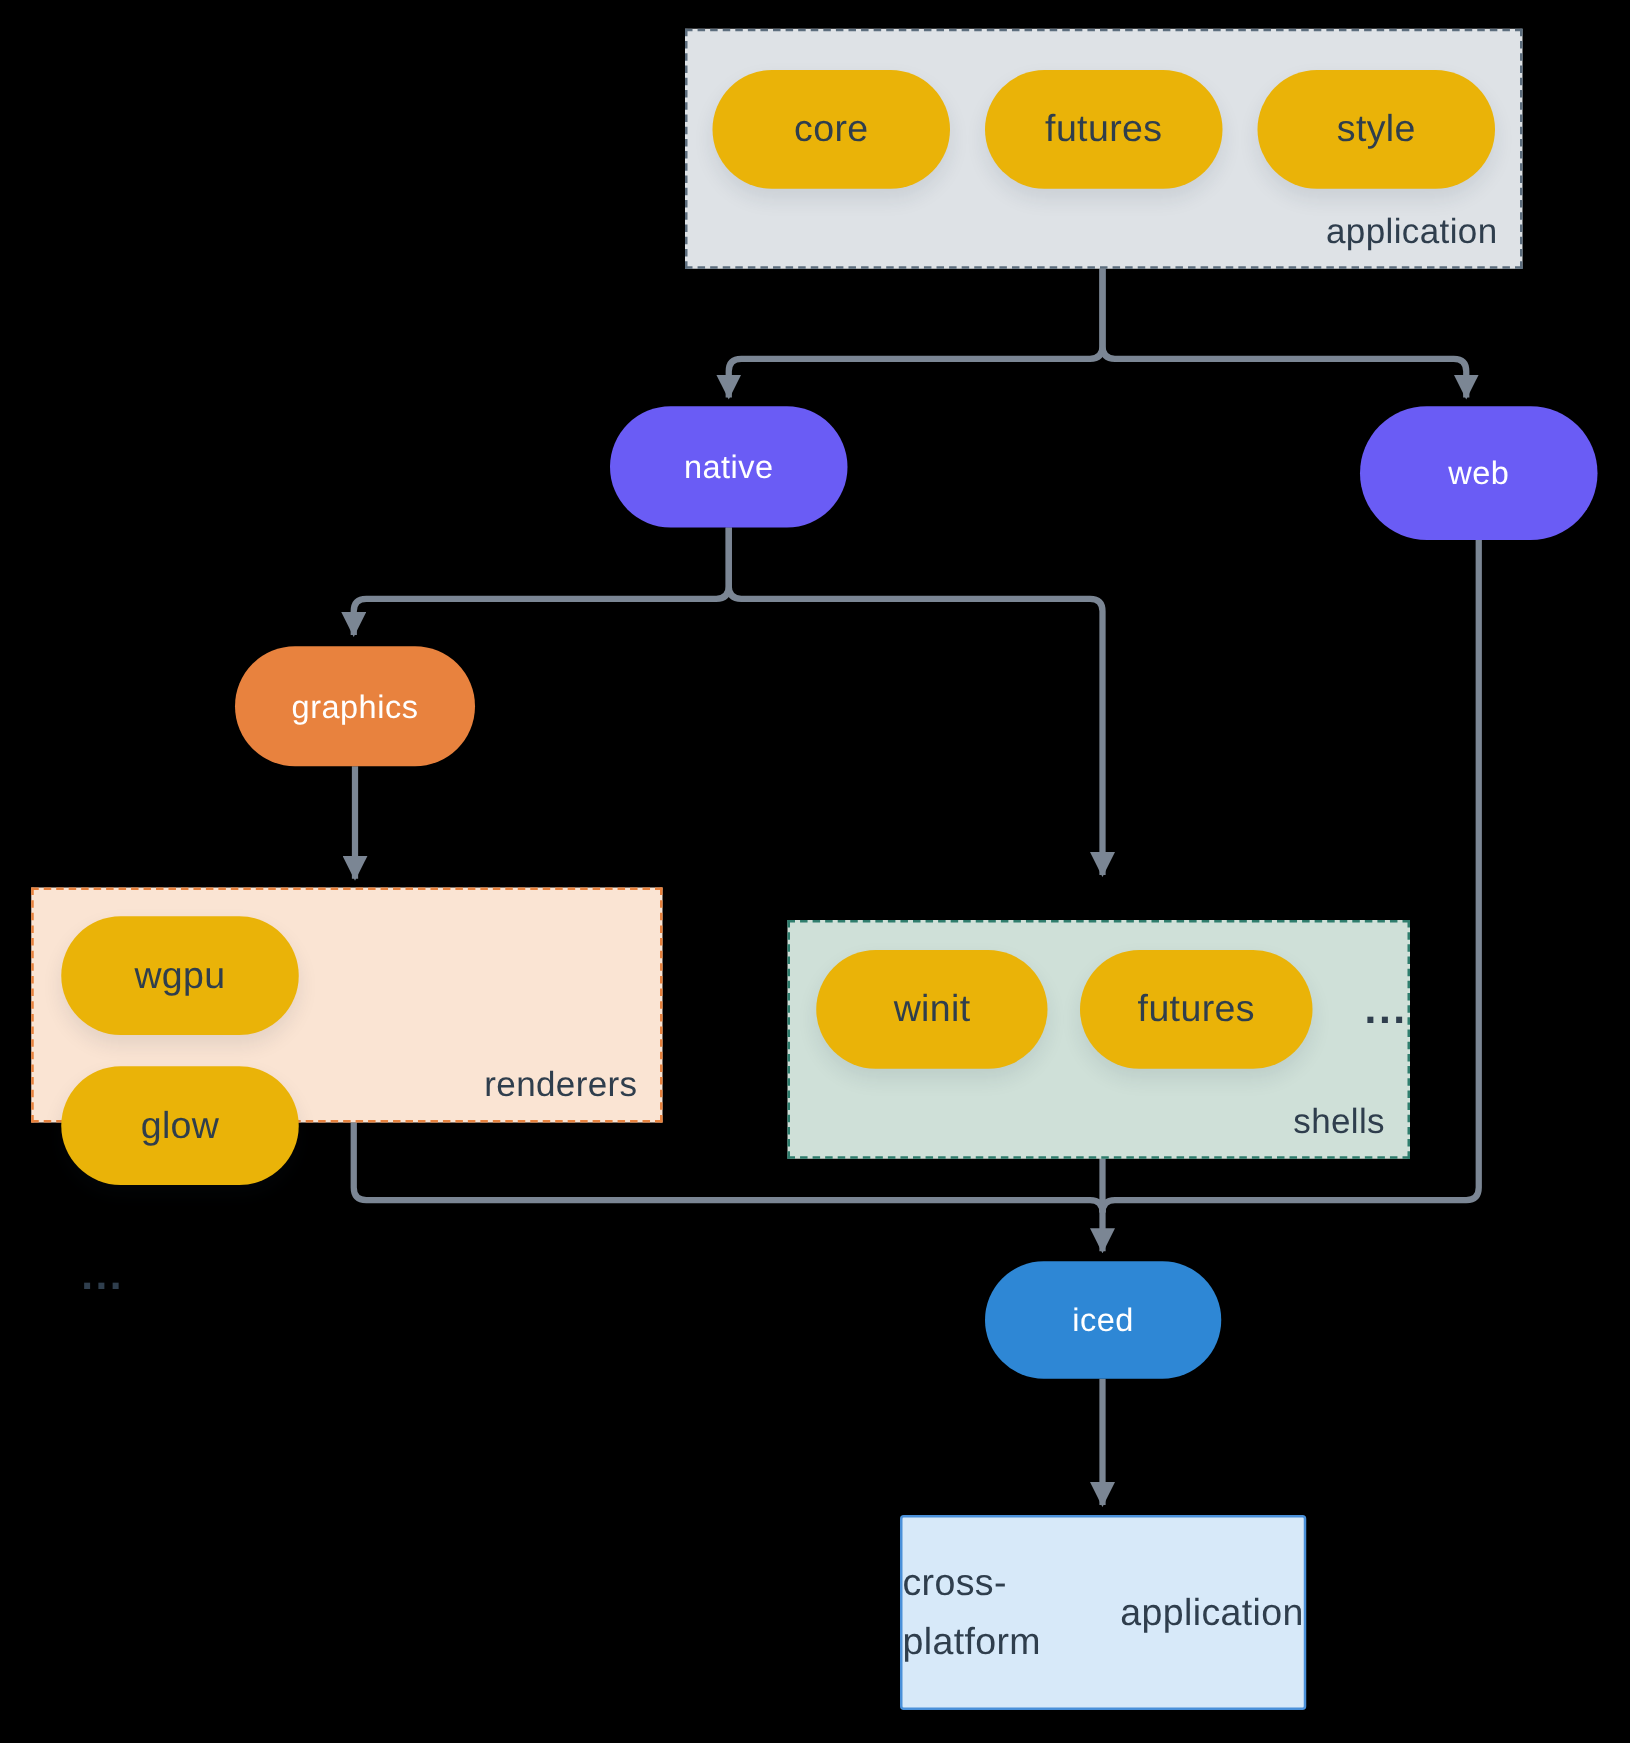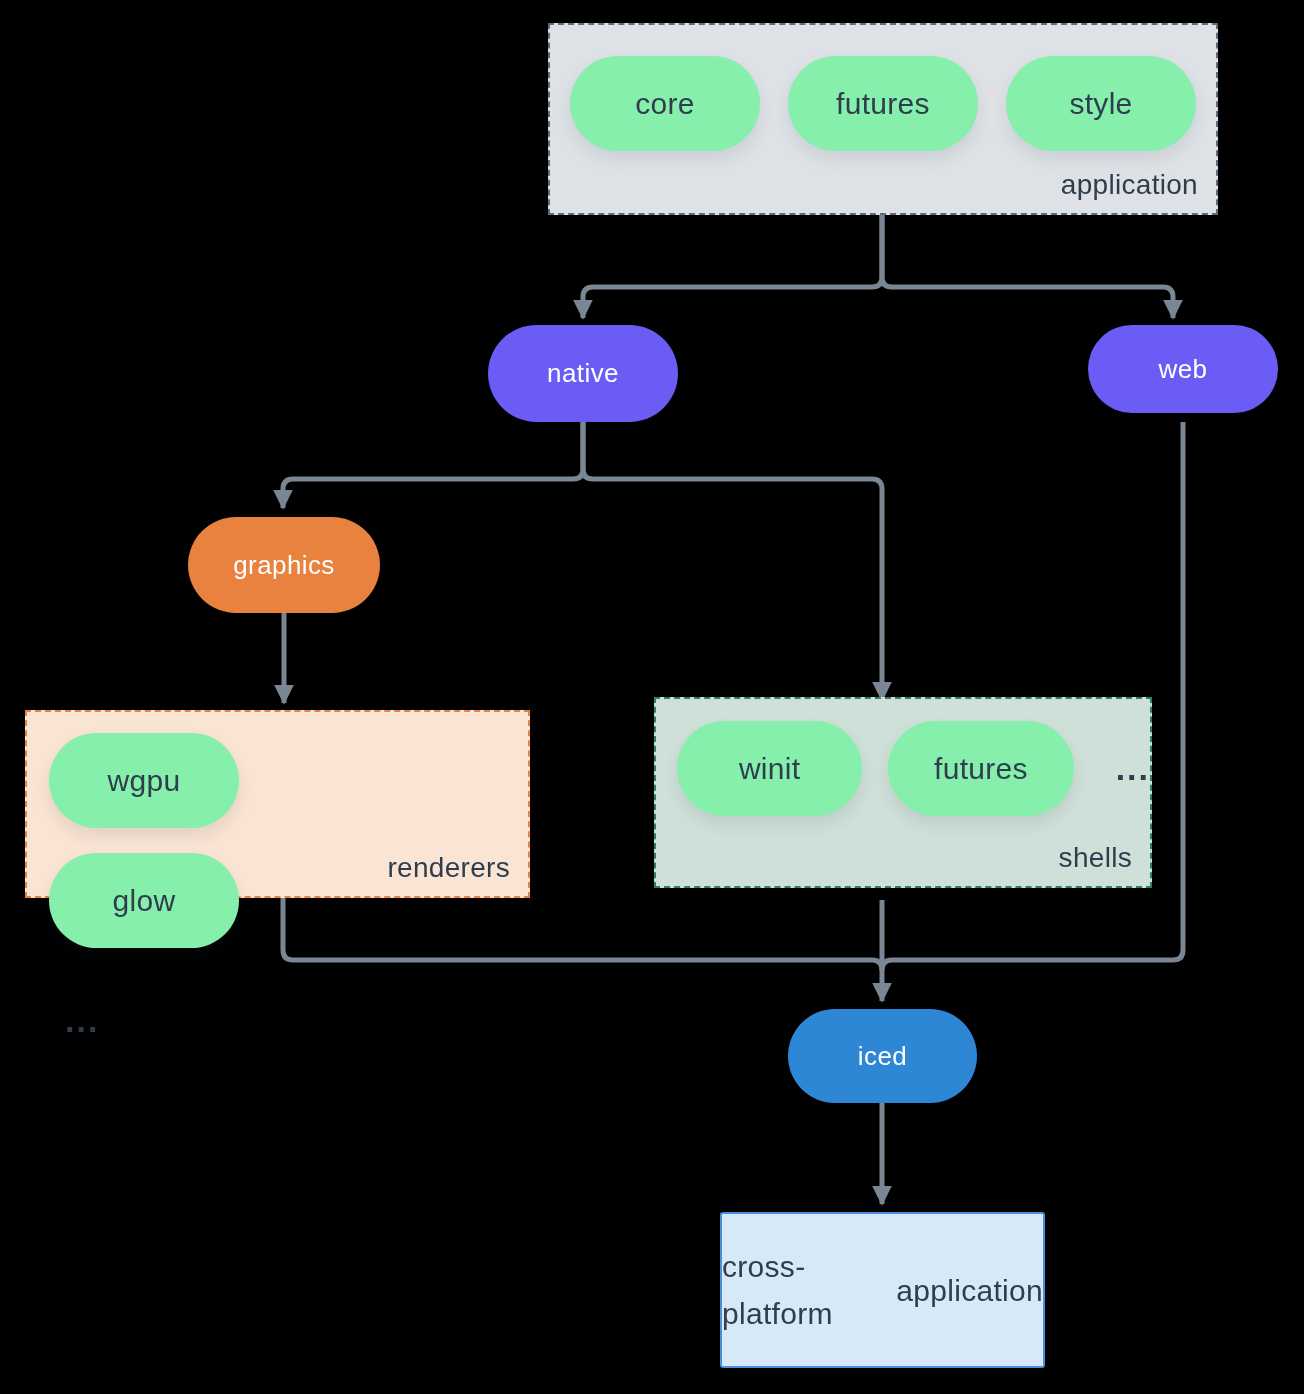--- a/index.html
+++ b/index.html
@@ -6,40 +6,40 @@
   .canvas{position:relative;width:1304px;height:1394px;background:var(--c-background,#000);
           font-family:"Liberation Sans",sans-serif;overflow:hidden;}
   svg.connectors{position:absolute;left:0;top:0;width:1304px;height:1394px;}
   .conn{stroke:var(--c-connector);stroke-width:5;fill:none;}
 
   .group{position:absolute;border-width:2px;border-style:dashed;box-sizing:border-box;}
   .group.foundations{left:548px;top:23px;width:670px;height:192px;
       background:var(--c-foundations-fill);border-color:var(--c-foundations-border);}
   .group.renderers{left:25px;top:710px;width:505px;height:188px;
       background:var(--c-renderers-fill);border-color:var(--c-renderers-border);}
-  .group.shells{left:630px;top:697px;width:498px;height:191px;
-      background:var(--c-shells-fill);border-color:var(--c-shells-border);margin-left:24px;}
+  .group.shells{left:630px;top:736px;width:498px;height:191px;
+      background:var(--c-shells-fill);border-color:var(--c-shells-border);}
 
   .row{display:flex;align-items:flex-start;}
   .group.foundations .row{padding:31px 0 0 20px;gap:28px;}
   .group.renderers  .row{padding:21px 0 0 22px;gap:25px;flex-direction:column;}
   .group.shells     .row{padding:22px 0 0 21px;gap:26px;}
 
-  .chip{width:190px;height:95px;border-radius:999px;background:#86efac;display:flex;
+  .chip{width:190px;height:95px;border-radius:999px;background:#eab308;display:flex;
         align-items:center;justify-content:center;font-size:30px;letter-spacing:.3px;
         color:var(--c-text-dark);box-shadow:0 8px 16px rgba(30,50,70,.10);}
   .dots{height:95px;display:flex;align-items:center;margin-left:16px;
         font-size:34px;font-weight:600;letter-spacing:2px;color:var(--c-text-dark);}
   .group-label{position:absolute;right:18px;bottom:12px;font-size:28px;
         color:var(--c-text-dark);letter-spacing:.3px;}
 
   .node{position:absolute;display:flex;align-items:center;justify-content:center;
         border-radius:999px;color:#fff;font-size:26px;letter-spacing:.4px;}
   .node.native{left:488px;top:325px;width:190px;height:97px;background:var(--c-purple);}
-  .node.web{left:1088px;top:325px;width:190px;height:88px;background:var(--c-purple);}
+  .node.web{left:1088px;top:325px;width:190px;height:107px;background:var(--c-purple);}
   .node.graphics{left:188px;top:517px;width:192px;height:96px;background:var(--c-orange);}
   .node.iced{left:788px;top:1009px;width:189px;height:94px;background:var(--c-blue);}
 
   .app{position:absolute;left:720px;top:1212px;width:325px;height:156px;box-sizing:border-box;
        display:flex;flex-direction:row;align-items:center;justify-content:center;
        background:var(--c-app-fill);border:2px solid var(--c-app-border);border-radius:3px;
        color:var(--c-text-dark);font-size:30px;line-height:47px;letter-spacing:.3px;}
 </style>
 </head>
 <body>

